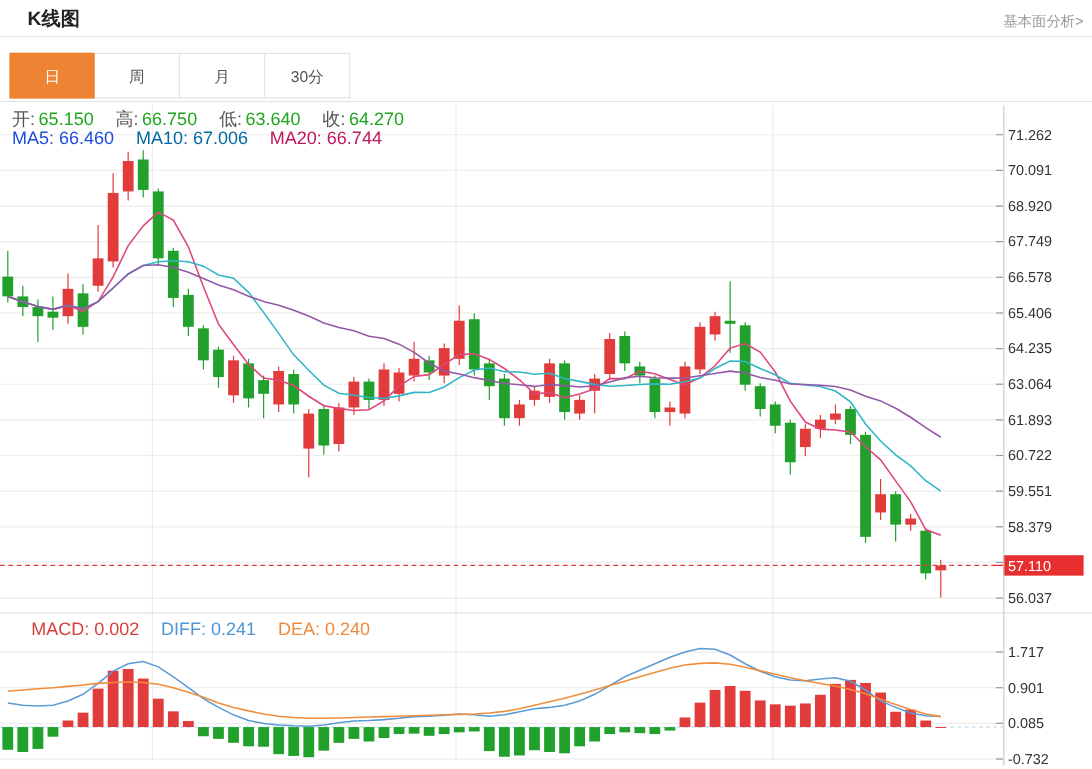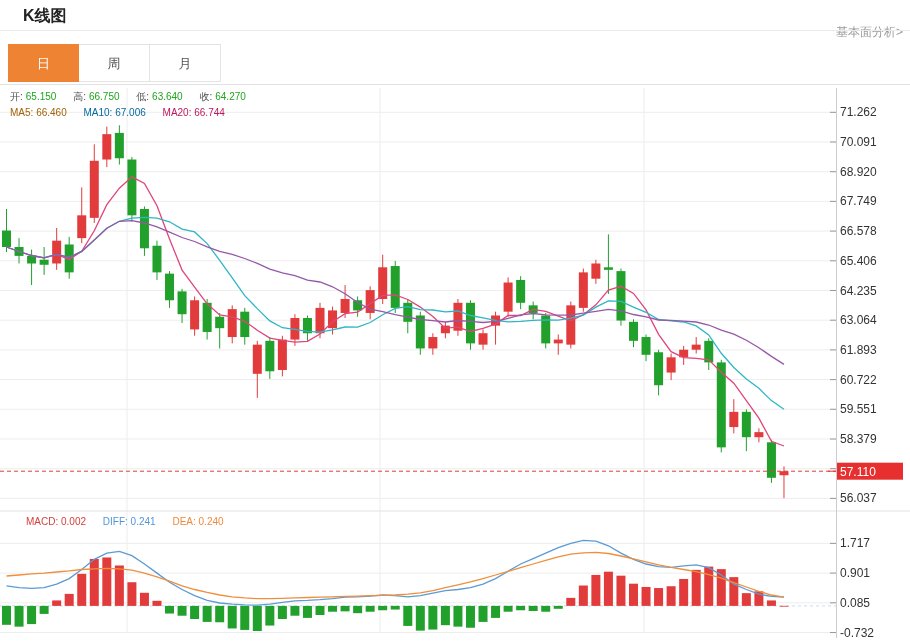--- a/index.html
+++ b/index.html
@@ -1,55 +1,56 @@
 <!DOCTYPE html>
 <html><head>
 <meta charset="utf-8">
 <style>
   html,body{margin:0;padding:0;}
   body{
     width:910px;height:641px;position:relative;overflow:hidden;
     background:#fff;font-family:"Liberation Sans",sans-serif;
   }
   .header-title{position:absolute;left:10px;top:6px;font-size:16px;font-weight:bold;color:#222;margin-left:13px;}
-  .header-link{position:absolute;right:7px;top:10px;font-size:12px;color:#999;cursor:pointer;margin-top:14px;}
+  .header-link{position:absolute;right:7px;top:10px;font-size:12px;color:#999;cursor:pointer;}
   .title-divider{position:absolute;top:30px;left:0;width:910px;height:0;border-top:1px solid #ebebeb;}
   .tabs{position:absolute;left:8px;top:44px;display:flex;}
   .tab{
     width:71px;height:38px;line-height:38px;text-align:center;font-size:13px;color:#555;
     background:#fff;border:1px solid #e3e3e3;border-left:none;cursor:pointer;box-sizing:border-box;
   }
   .tab:first-child{border-left:1px solid #e3e3e3;}
   .tab.active{background:#ee8333;border-color:#ee8333;color:#fff;}
-  .legend{position:absolute;font-size:10px;white-space:nowrap;z-index:3;}
+  .legend{position:absolute;font-size:15px;white-space:nowrap;z-index:3;}
   #legend-ohlc{left:10px;top:90px;}
   #legend-ma{left:10px;top:107px;}
   #legend-macd{left:26px;top:516px;}
   .li{margin-right:14px;}
   .lbl{color:#555;margin-right:3px;}
   .v-green{color:#1ea51e;}
-  .c-ma5{color:#a16207;}
+  .c-ma5{color:#1d4ed8;}
   .c-ma10{color:#0369a1;}
   .c-ma20{color:#be185d;}
   .c-macd{color:#d6403c;}
   .c-diff{color:#4f96d6;}
   .c-dea{color:#ee8a3b;}
   #chart-svg{position:absolute;left:0;top:84px;z-index:1;}
 </style>
 </head>
 <body>
 
 <div class="header-title">K线图</div>
 <div class="header-link">基本面分析&gt;</div>
 <div class="title-divider"></div>
 
 <div class="tabs">
   <div class="tab active">日</div>
   <div class="tab">周</div>
   <div class="tab">月</div>
+  <div class="tab">30分</div>
 </div>
 
 <div class="legend" id="legend-ohlc">
   <span class="li"><span class="lbl">开:</span><span class="v-green">65.150</span></span>
   <span class="li"><span class="lbl">高:</span><span class="v-green">66.750</span></span>
   <span class="li"><span class="lbl">低:</span><span class="v-green">63.640</span></span>
   <span class="li"><span class="lbl">收:</span><span class="v-green">64.270</span></span>
 </div>
 
 <div class="legend" id="legend-ma">

